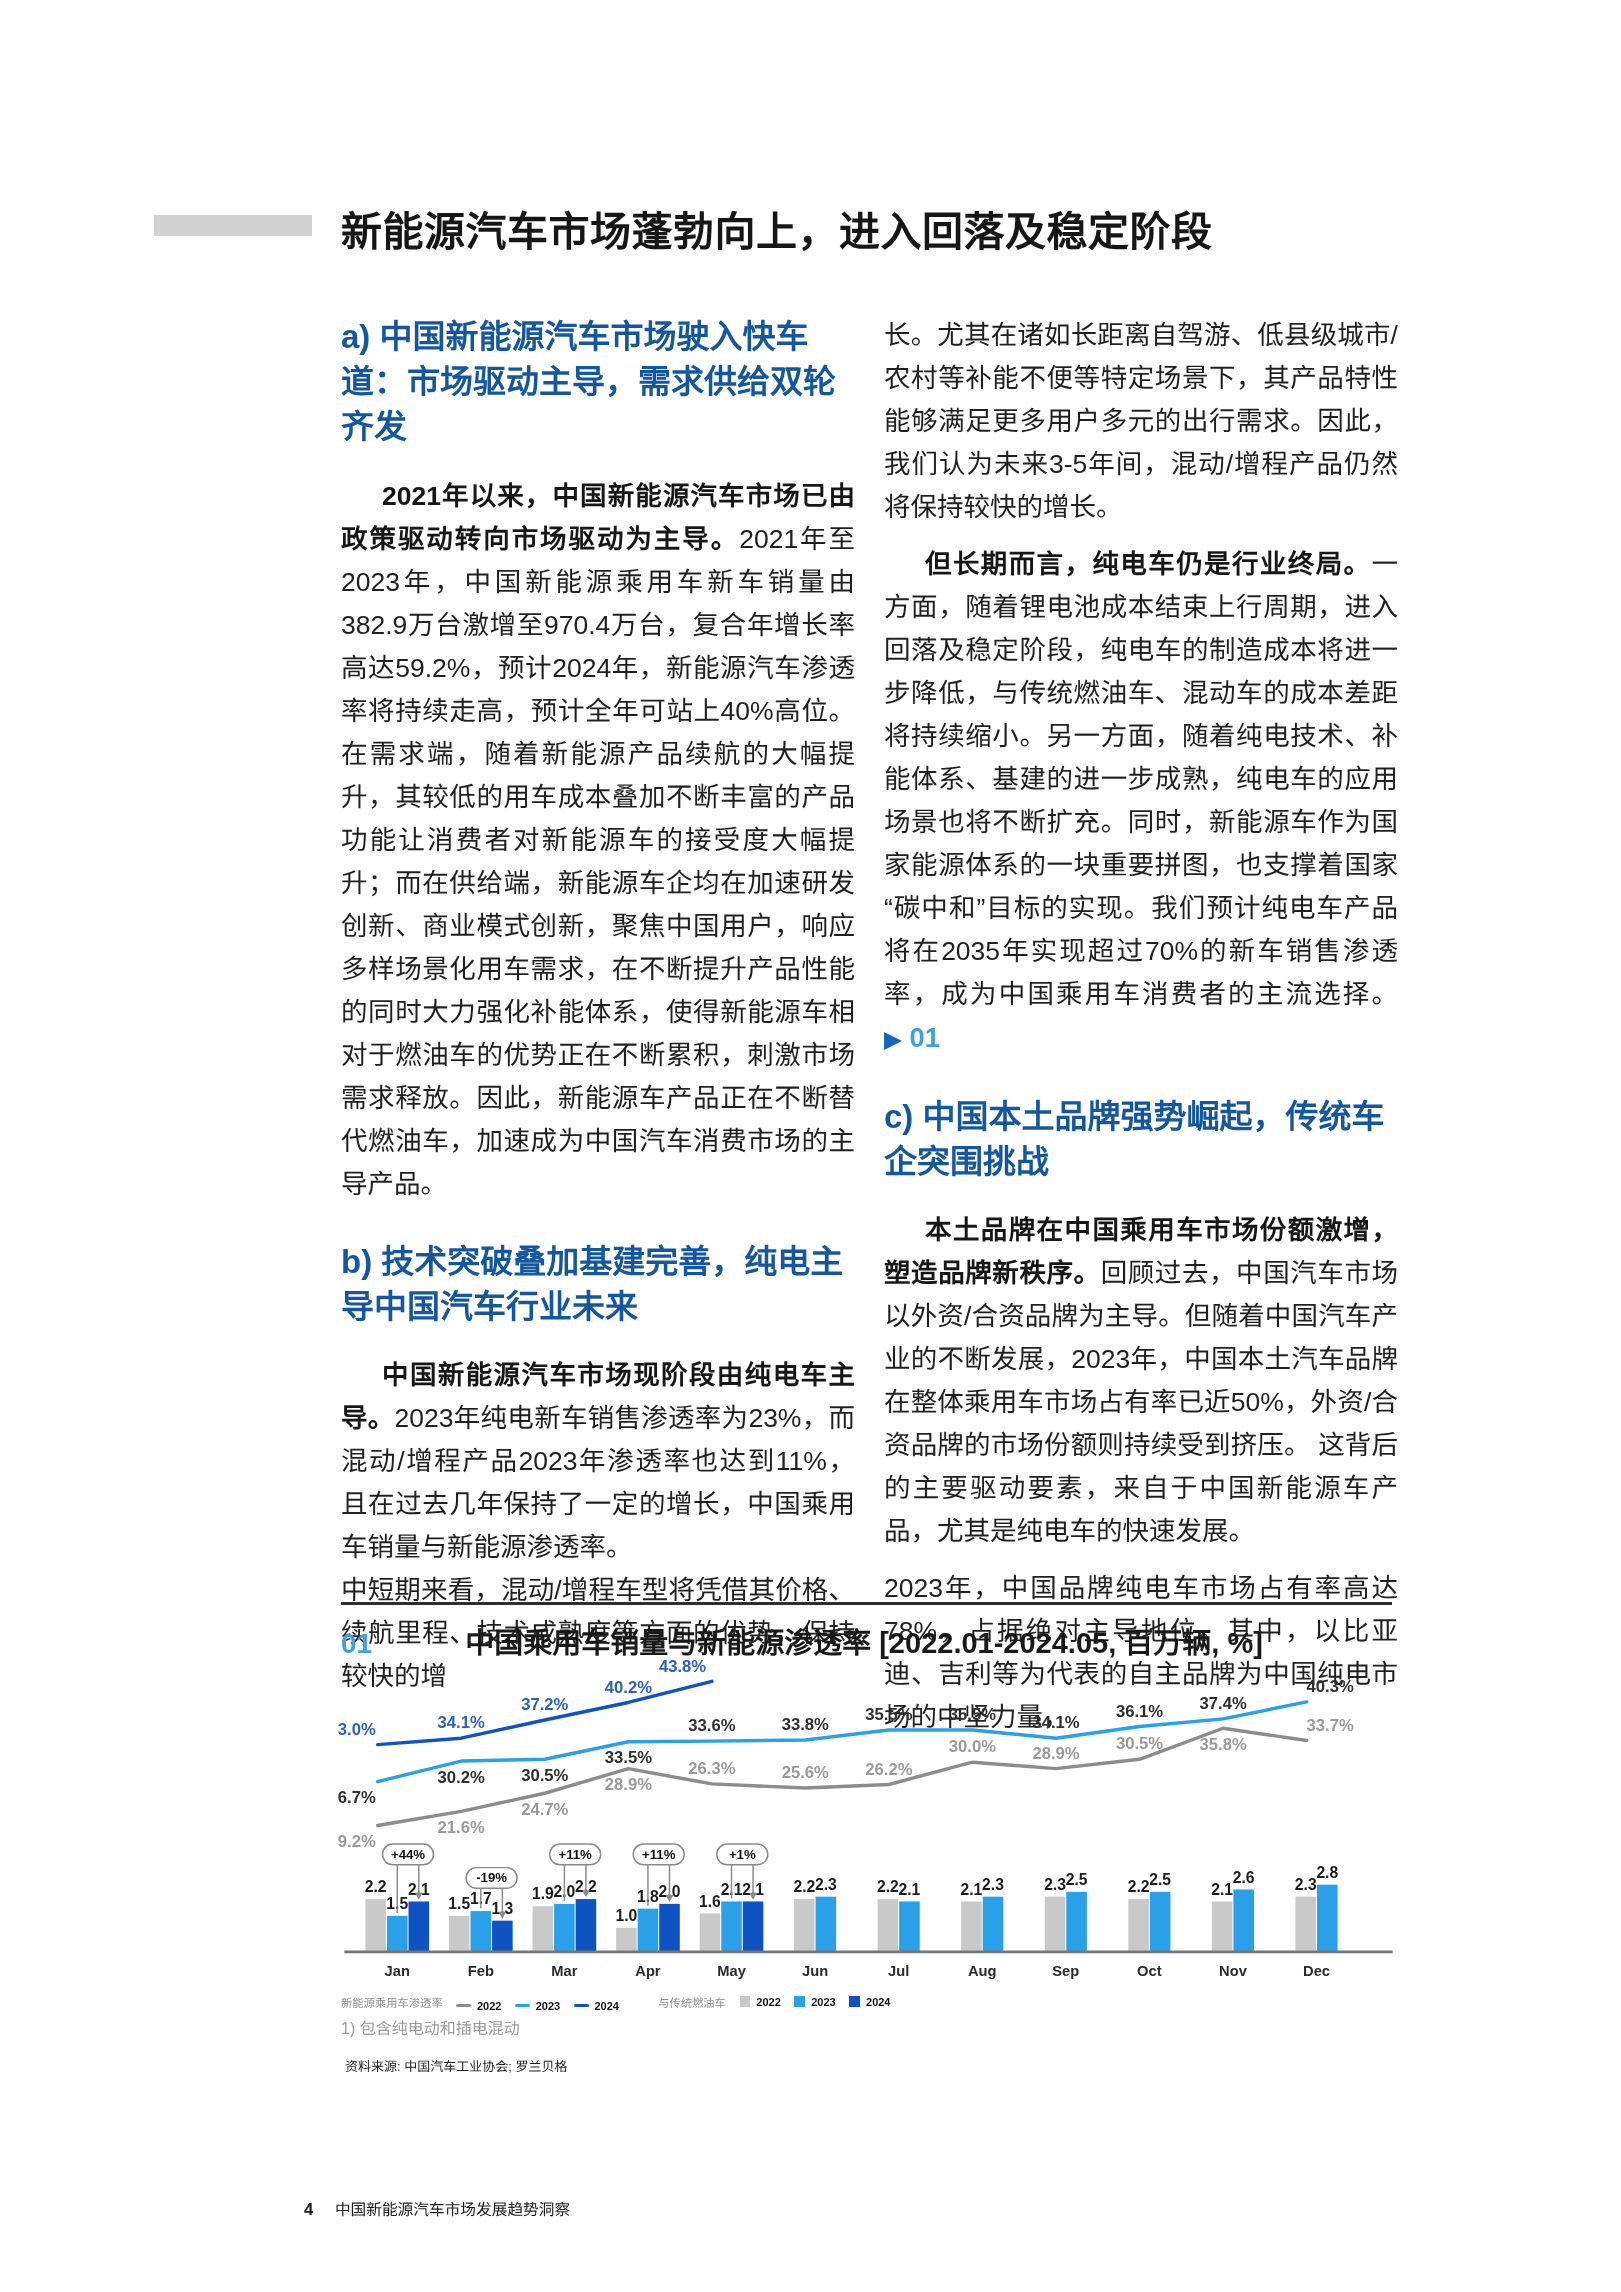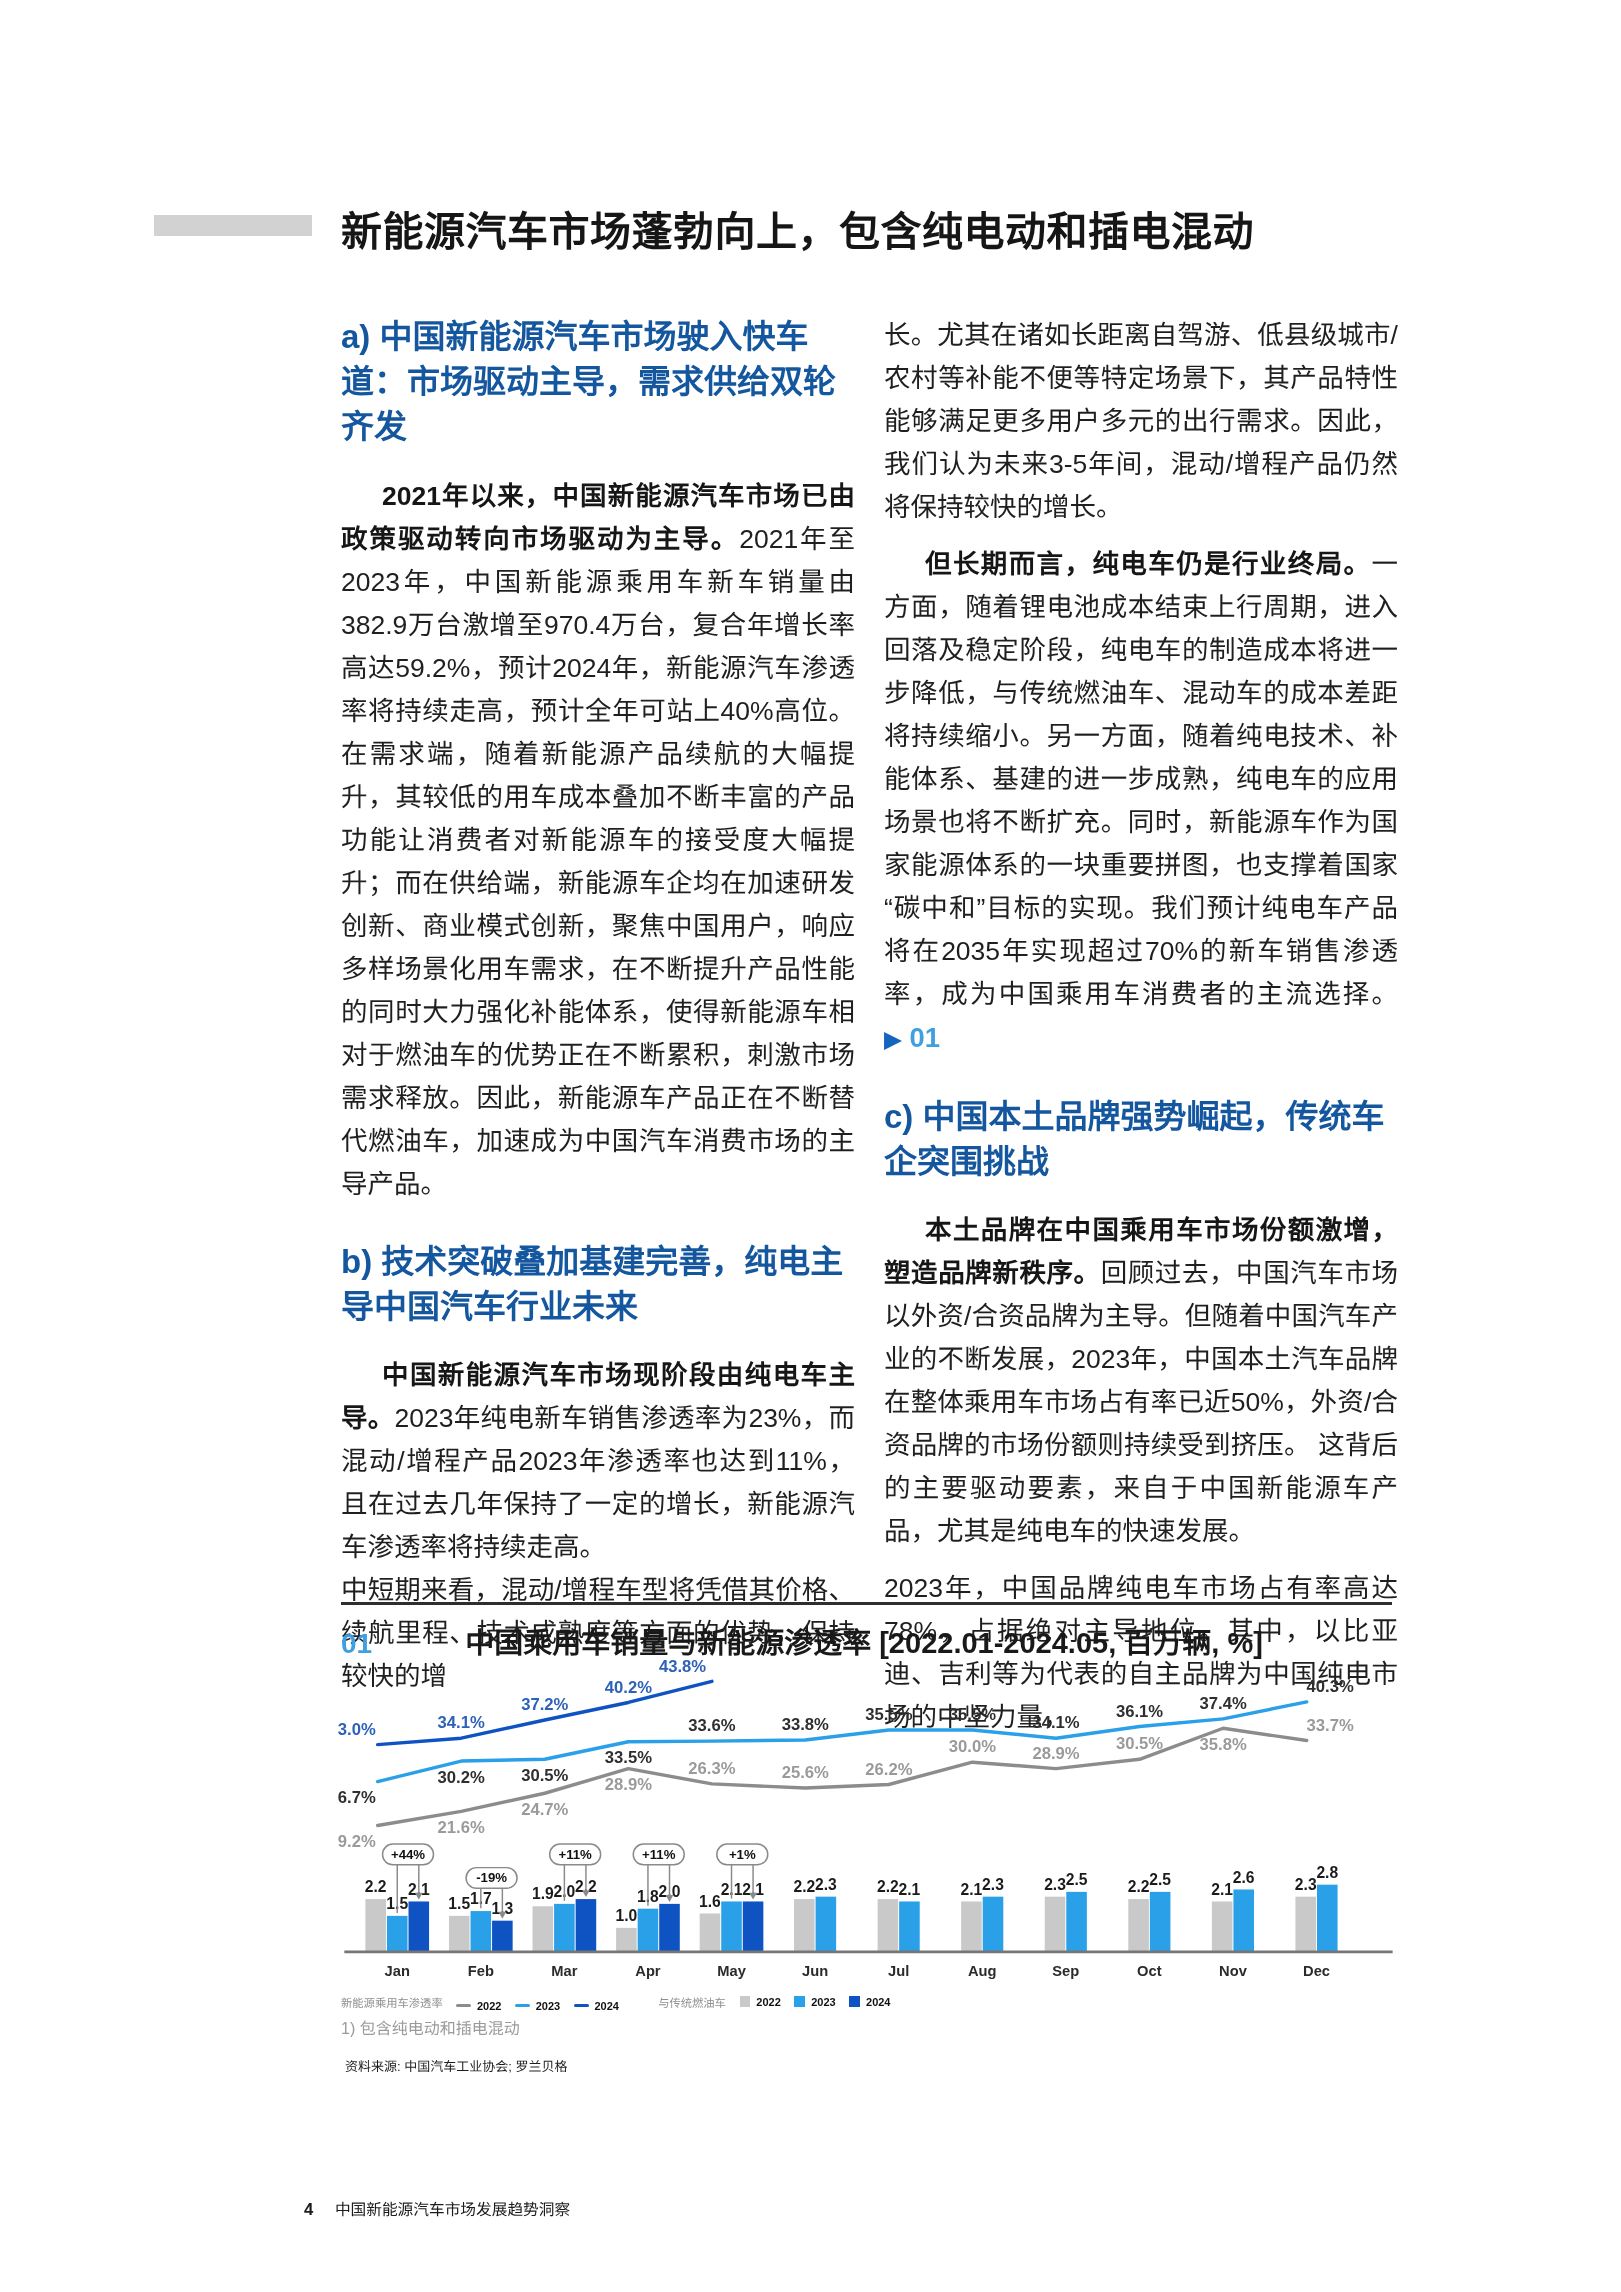--- a/index.html
+++ b/index.html
@@ -38,28 +38,28 @@
   .source{left:345px;top:2056px;font-size:13px;color:#1d1d1d;}
   .footer{left:304px;top:2197px;display:flex;gap:21.6px;align-items:baseline;
     font-size:15.7px;color:#1b1b1b;}
   .pg{font-weight:700;font-size:16.7px;}
   svg text{font-family:"Liberation Sans","DejaVu Sans",sans-serif;}
 </style>
 </head>
 <body>
 
 <div class="abs accent-bar"></div>
-<h1 class="abs doc-title">新能源汽车市场蓬勃向上，包含纯电动和插电混动</h1>
+<h1 class="abs doc-title">新能源汽车市场蓬勃向上，进入回落及稳定阶段</h1>
 
 <div class="abs col col-left">
   <h2 class="sec-head">a) 中国新能源汽车市场驶入快车道：市场驱动主导，需求供给双轮齐发</h2>
   <p class="body"><b>2021年以来，中国新能源汽车市场已由政策驱动转向市场驱动为主导。</b><span>2021年至2023年，中国新能源乘用车新车销量由382.9万台激增至970.4万台，复合年增长率高达59.2%，预计2024年，新能源汽车渗透率将持续走高，预计全年可站上40%高位。在需求端，随着新能源产品续航的大幅提升，其较低的用车成本叠加不断丰富的产品功能让消费者对新能源车的接受度大幅提升；而在供给端，新能源车企均在加速研发创新、商业模式创新，聚焦中国用户，响应多样场景化用车需求，在不断提升产品性能的同时大力强化补能体系，使得新能源车相对于燃油车的优势正在不断累积，刺激市场需求释放。因此，新能源车产品正在不断替代燃油车，加速成为中国汽车消费市场的主导产品。</span></p>
 
   <h2 class="sec-head mt">b) 技术突破叠加基建完善，纯电主导中国汽车行业未来</h2>
-  <p class="body nogap"><b>中国新能源汽车市场现阶段由纯电车主导。</b><span>2023年纯电新车销售渗透率为23%，而混动/增程产品2023年渗透率也达到11%，且在过去几年保持了一定的增长，新能源汽车渗透率将持续走高。</span></p>
+  <p class="body nogap"><b>中国新能源汽车市场现阶段由纯电车主导。</b><span>2023年纯电新车销售渗透率为23%，而混动/增程产品2023年渗透率也达到11%，且在过去几年保持了一定的增长，中国乘用车销量与新能源渗透率。</span></p>
   <p class="body">中短期来看，混动/增程车型将凭借其价格、续航里程、技术成熟度等方面的优势，保持较快的增</p>
 </div>
 
 <div class="abs col col-right">
   <p class="body">长。尤其在诸如长距离自驾游、低县级城市/农村等补能不便等特定场景下，其产品特性能够满足更多用户多元的出行需求。因此，我们认为未来3-5年间，混动/增程产品仍然将保持较快的增长。</p>
   <p class="body"><b>但长期而言，纯电车仍是行业终局。</b><span>一方面，随着锂电池成本结束上行周期，进入回落及稳定阶段，纯电车的制造成本将进一步降低，与传统燃油车、混动车的成本差距将持续缩小。另一方面，随着纯电技术、补能体系、基建的进一步成熟，纯电车的应用场景也将不断扩充。同时，新能源车作为国家能源体系的一块重要拼图，也支撑着国家“碳中和”目标的实现。我们预计纯电车产品将在2035年实现超过70%的新车销售渗透率，成为中国乘用车消费者的主流选择。</span> <span class="ref"><span class="ref-tri">▶</span> <span class="ref-num">01</span></span></p>
 
   <h2 class="sec-head mt">c) 中国本土品牌强势崛起，传统车企突围挑战</h2>
   <p class="body"><b>本土品牌在中国乘用车市场份额激增，塑造品牌新秩序。</b><span>回顾过去，中国汽车市场以外资/合资品牌为主导。但随着中国汽车产业的不断发展，2023年，中国本土汽车品牌在整体乘用车市场占有率已近50%，外资/合资品牌的市场份额则持续受到挤压。 这背后的主要驱动要素，来自于中国新能源车产品，尤其是纯电车的快速发展。</span></p>
   <p class="body">2023年，中国品牌纯电车市场占有率高达78%，占据绝对主导地位。其中，以比亚迪、吉利等为代表的自主品牌为中国纯电市场的中坚力量，</p>

